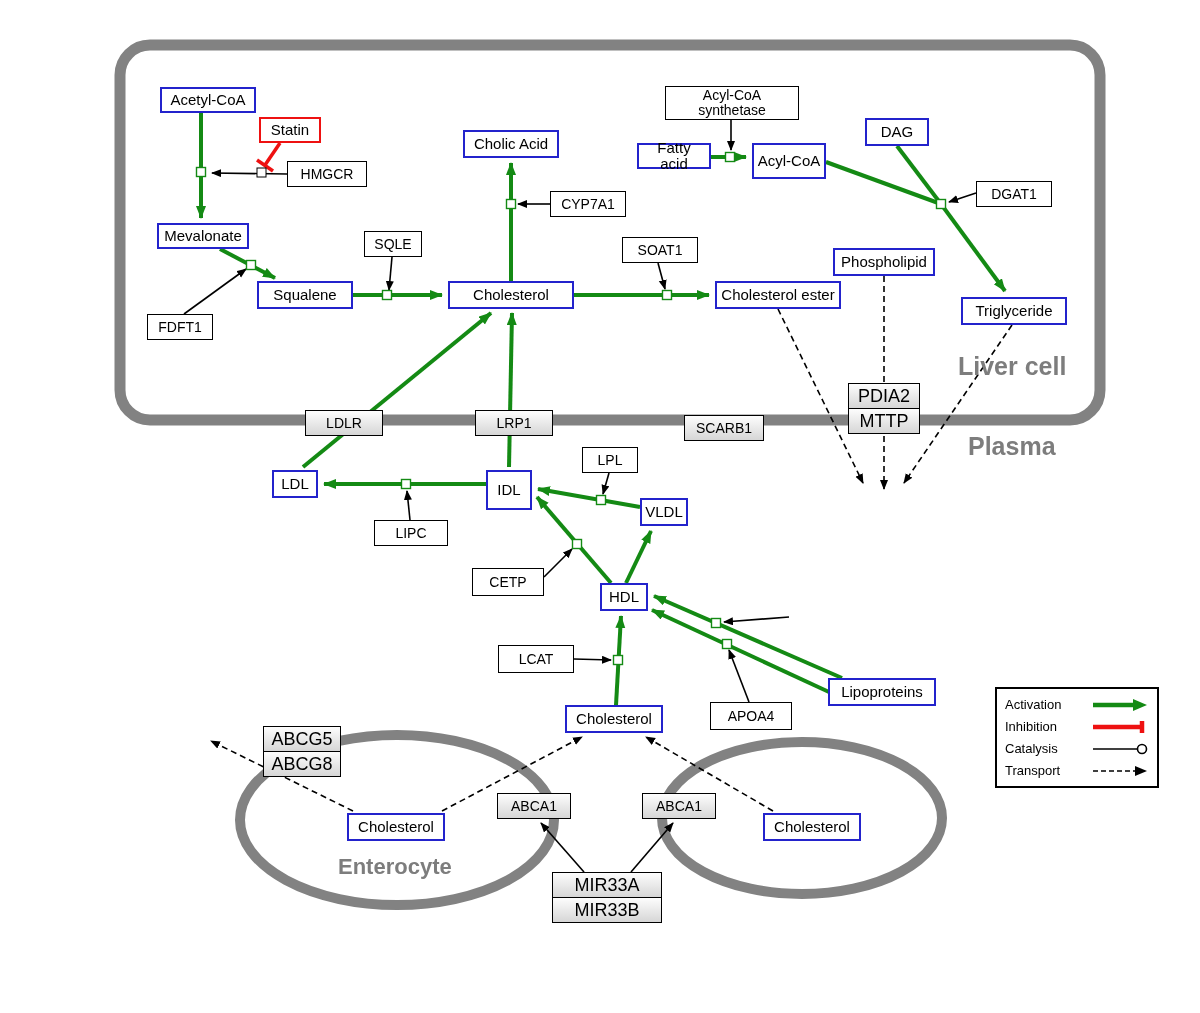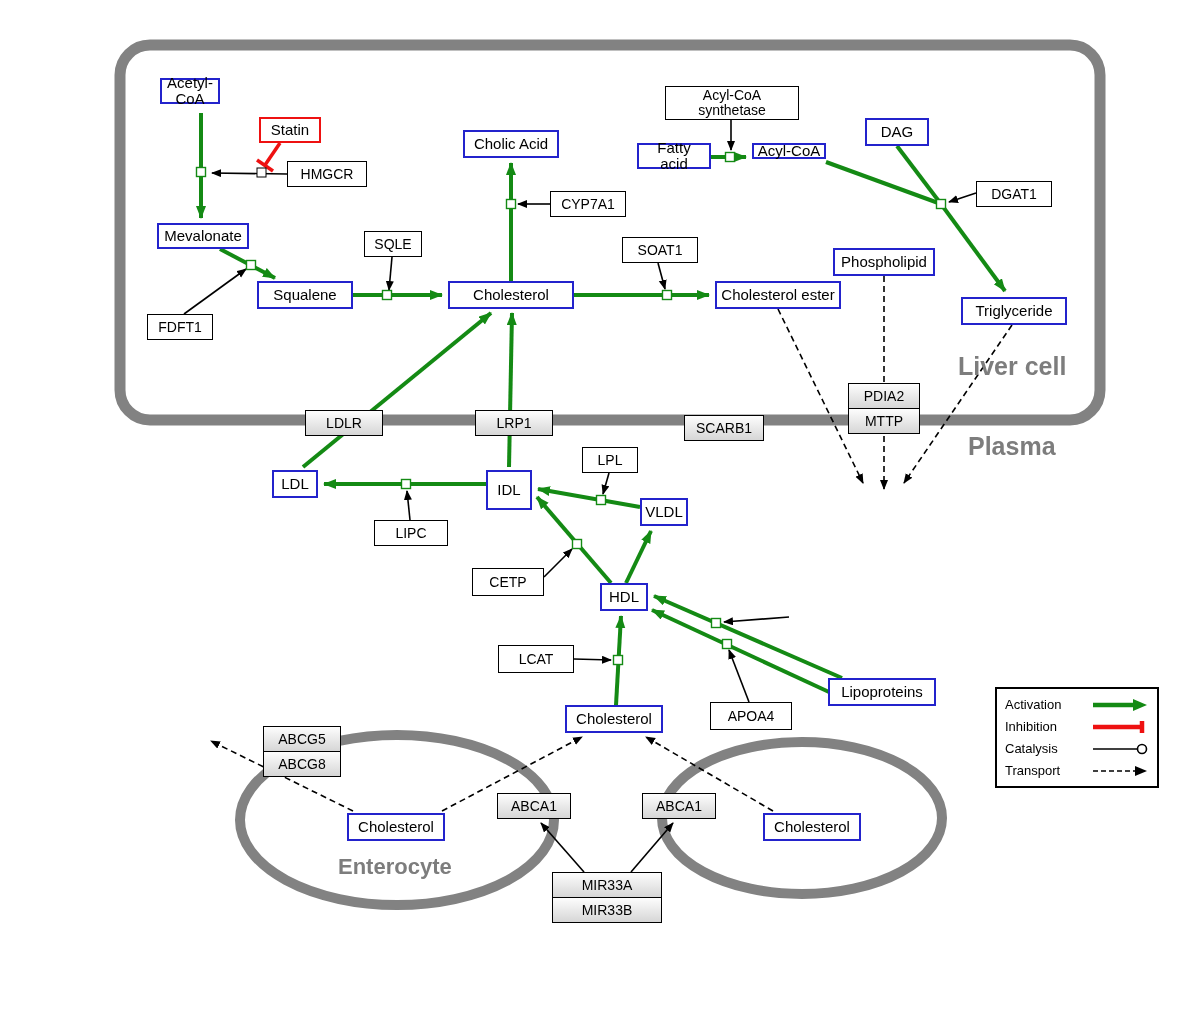--- a/index.html
+++ b/index.html
@@ -17,21 +17,21 @@
   .met  { border: 2.2px solid #2323cc; font-size: 15px; }
   .stim { border: 2.2px solid #ee1111; font-size: 15px; }
   .gray { background: linear-gradient(180deg, #fdfdfd 0%, #d6d6d6 100%); }
   .tbl {
     position: absolute; z-index: 2; display: grid; gap: 1px; background: #000;
     border: 1px solid #000;
   }
   .tbl .cell {
     background: linear-gradient(180deg, #fdfdfd 0%, #d6d6d6 100%);
     display: flex; align-items: center; justify-content: center;
-    font-size: 14px; height: 24px; color: #000;
+    font-size: 18px; height: 24px; color: #000;
   }
   .comp-label { position: absolute; z-index: 1; color: #7d7d7d; font-weight: bold; }
   .legend {
     position: absolute; left: 995px; top: 687px; width: 164px; height: 101px;
     border: 2.5px solid #000; background: #fff; z-index: 2;
     display: flex; flex-direction: column; justify-content: space-between;
     padding: 5px 8px;
   }
   .legend-row { display: flex; align-items: center; justify-content: space-between; height: 21px; }
   .legend-row .lab { font-size: 13px; color: #000; }
@@ -119,35 +119,35 @@
       <rect x="936.5" y="199.5" width="9" height="9"></rect>
       <rect x="401.5" y="479.5" width="9" height="9"></rect>
       <rect x="596.5" y="495.5" width="9" height="9"></rect>
       <rect x="572.5" y="539.5" width="9" height="9"></rect>
       <rect x="613.5" y="655.5" width="9" height="9"></rect>
       <rect x="711.5" y="618.5" width="9" height="9"></rect>
       <rect x="722.5" y="639.5" width="9" height="9"></rect>
     </g>
   </svg>
 
-  <div class="node met" style="left:160px;top:78px;width:60px;height:26px">Acetyl-CoA</div>
+  <div class="node met" style="left:160px;top:87px;width:96px;height:26px">Acetyl-CoA</div>
   <div class="node stim" style="left:259px;top:117px;width:62px;height:26px">Statin</div>
   <div class="node" style="left:287px;top:161px;width:80px;height:26px">HMGCR</div>
   <div class="node met" style="left:157px;top:223px;width:92px;height:26px">Mevalonate</div>
   <div class="node" style="left:147px;top:314px;width:66px;height:26px">FDFT1</div>
   <div class="node met" style="left:257px;top:281px;width:96px;height:28px">Squalene</div>
   <div class="node" style="left:364px;top:231px;width:58px;height:26px">SQLE</div>
   <div class="node met" style="left:463px;top:130px;width:96px;height:28px">Cholic Acid</div>
   <div class="node" style="left:550px;top:191px;width:76px;height:26px">CYP7A1</div>
   <div class="node met" style="left:448px;top:281px;width:126px;height:28px">Cholesterol</div>
   <div class="node" style="left:622px;top:237px;width:76px;height:26px">SOAT1</div>
   <div class="node met" style="left:715px;top:281px;width:126px;height:28px">Cholesterol ester</div>
   <div class="node" style="left:665px;top:86px;width:134px;height:34px">Acyl-CoA synthetase</div>
   <div class="node met" style="left:637px;top:143px;width:74px;height:26px">Fatty acid</div>
-  <div class="node met" style="left:752px;top:143px;width:74px;height:16px">Acyl-CoA</div>
+  <div class="node met" style="left:752px;top:143px;width:74px;height:36px">Acyl-CoA</div>
   <div class="node met" style="left:865px;top:118px;width:64px;height:28px">DAG</div>
   <div class="node" style="left:976px;top:181px;width:76px;height:26px">DGAT1</div>
   <div class="node met" style="left:833px;top:248px;width:102px;height:28px">Phospholipid</div>
   <div class="node met" style="left:961px;top:297px;width:106px;height:28px">Triglyceride</div>
 
   <div class="node gray" style="left:305px;top:410px;width:78px;height:26px">LDLR</div>
   <div class="node gray" style="left:475px;top:410px;width:78px;height:26px">LRP1</div>
   <div class="node gray" style="left:684px;top:415px;width:80px;height:26px">SCARB1</div>
   <div class="tbl" style="left:848px;top:383px;width:72px;grid-template-columns:1fr">
     <div class="cell">PDIA2</div>

